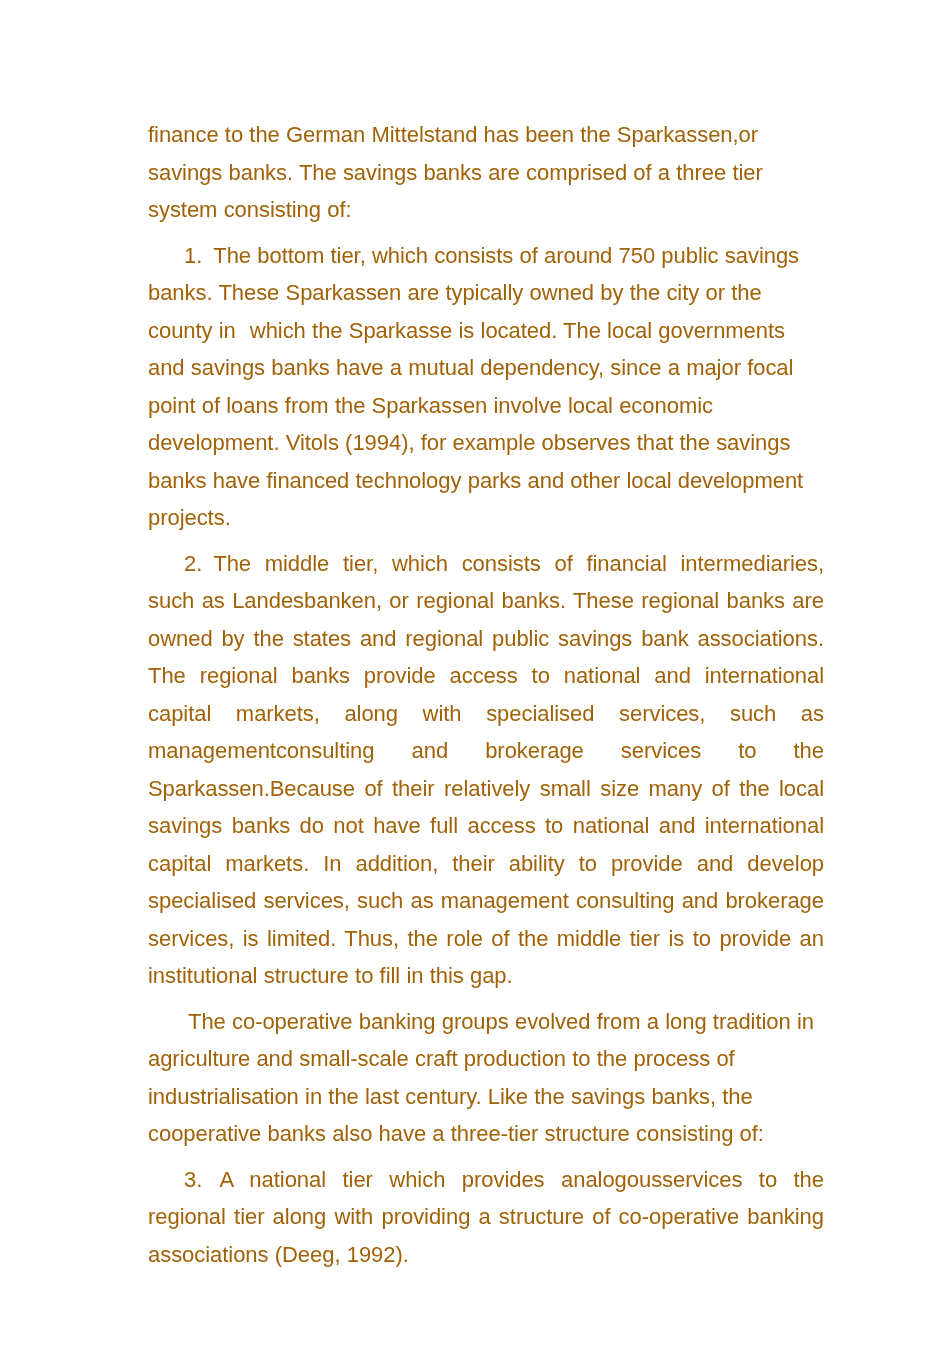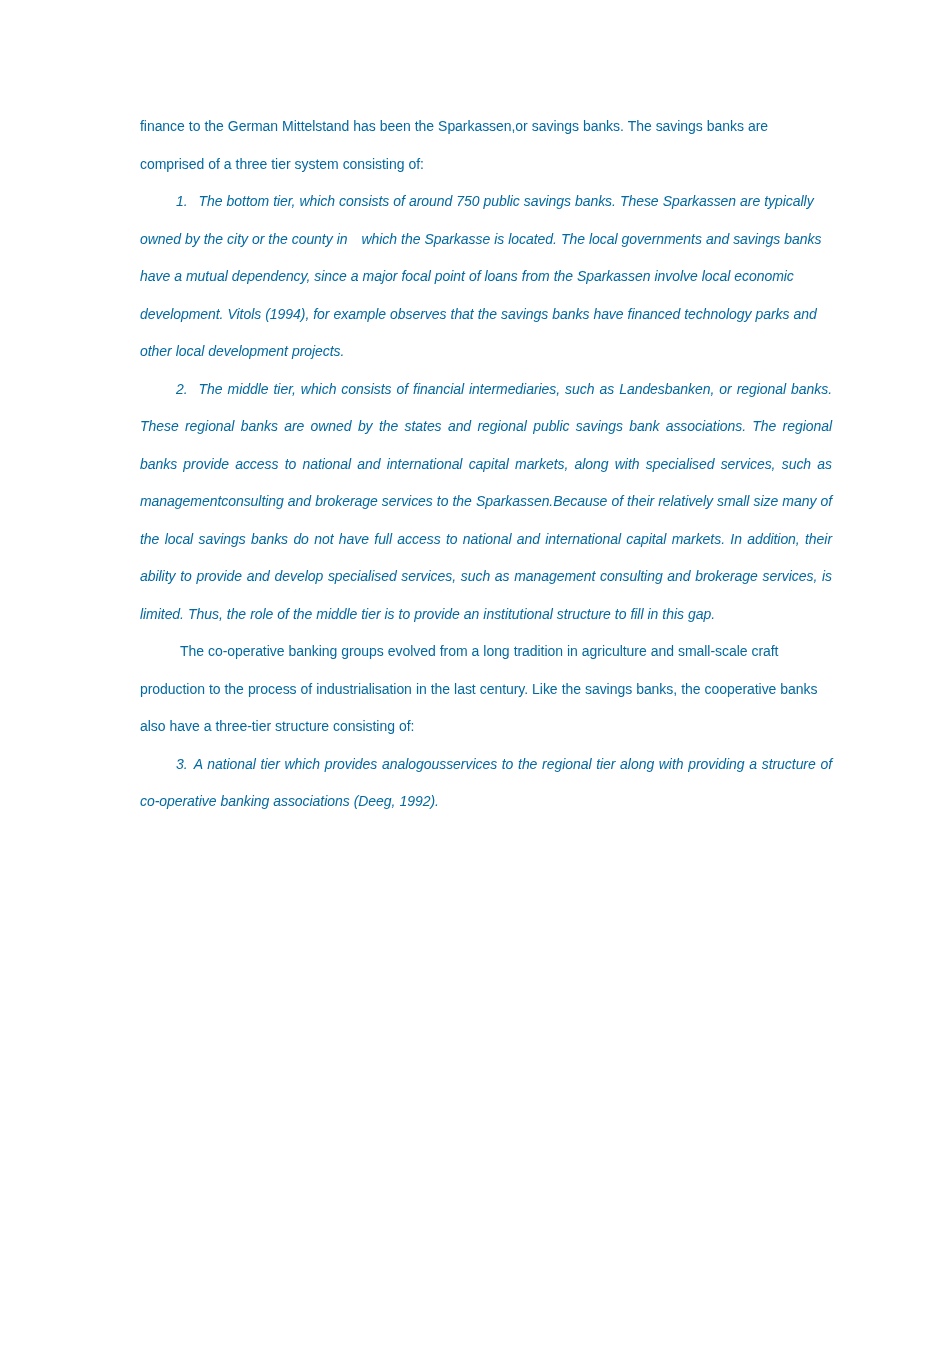--- a/index.html
+++ b/index.html
@@ -28,40 +28,39 @@
   }
 
   #text-column {
     position: absolute;
     left: 140px;
     top: 108px;
     width: 692px;
   }
 
   .para {
-    margin: 0;
+    margin: 8px;
     padding: 0;
-    font-size: 14px;
+    font-size: 22px;
     line-height: 37.5px;
-    color: #0369a1;
+    color: #a16207;
     text-align: left;
     letter-spacing: -0.05px;
     word-spacing: 0.2px;
   }
 
   
   .para.justify {
     text-align: justify;
     text-align-last: left;
   }
 
   
   .para.indent {
     text-indent: 36px;
-    font-style: italic;
   }
   .para.indent-wide {
     text-indent: 40px;
   }
 
   
   .numgap {
     display: inline-block;
     width: 11px;
   }

